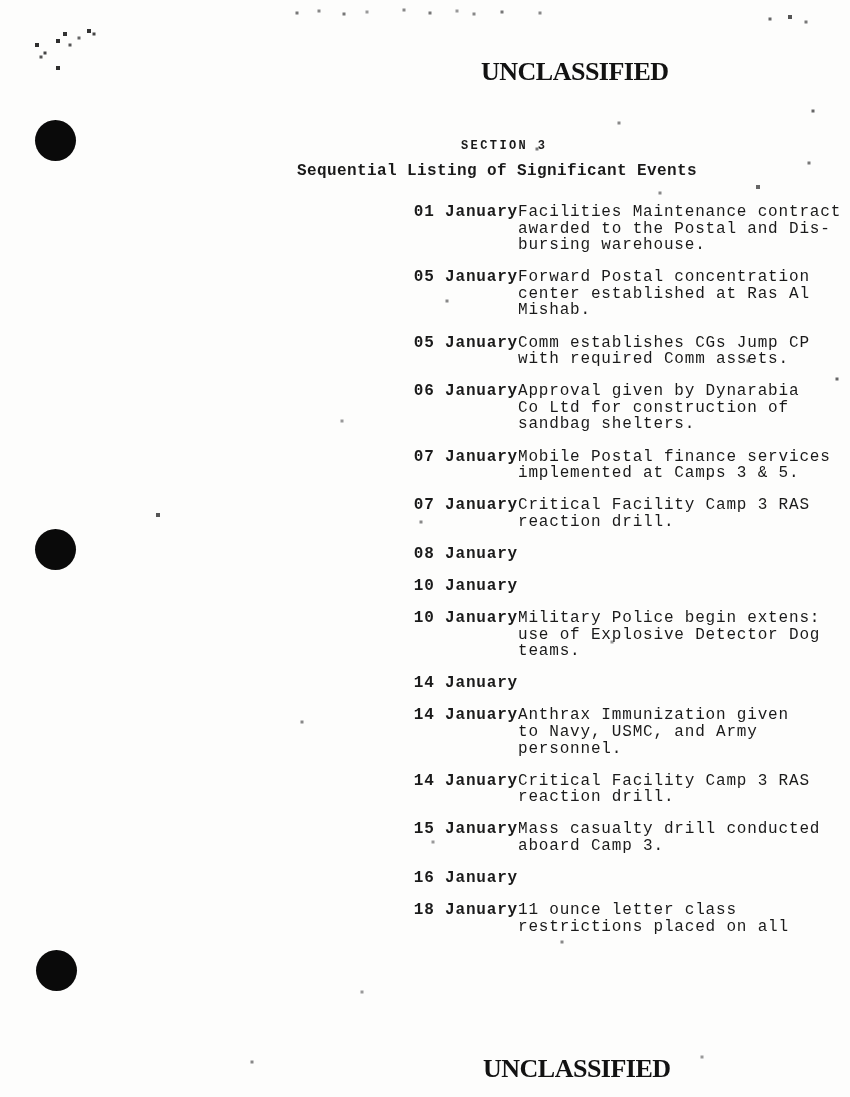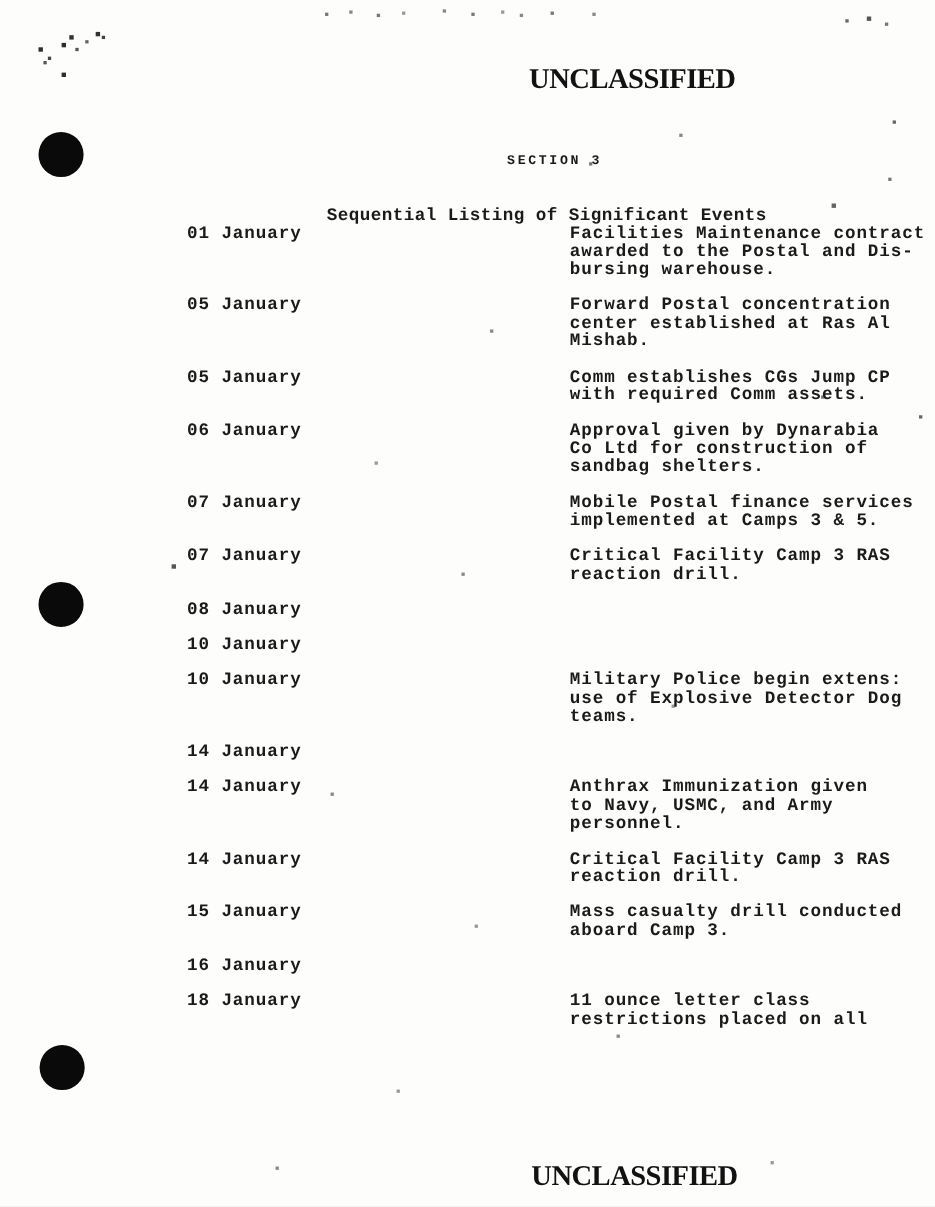--- a/index.html
+++ b/index.html
@@ -33,21 +33,21 @@
   .section-title {
     position: absolute;
     left: 461px; top: 139px;
     font-size: 12px;
     font-weight: bold;
     letter-spacing: 2.4px;
     white-space: nowrap;
   }
   .listing-title {
     position: absolute;
-    left: 297px; top: 187px;
+    left: 297px; top: 162px;
     font-size: 16px;
     font-weight: bold;
     letter-spacing: 0.4px;
     white-space: nowrap;
   }
 
   
   .events-list {
     position: absolute;
     left: 170px; top: 204px;
@@ -59,24 +59,25 @@
     margin-bottom: 15.5px;
   }
   .event-date {
     width: 348px;
     flex: 0 0 348px;
     font-size: 16px;
     font-weight: bold;
     letter-spacing: 0.82px;
     line-height: 16.6px;
     white-space: pre;
+    text-align: right;
   }
   .event-desc {
     font-size: 16px;
-    font-weight: bold;
+    font-weight: normal;
     letter-spacing: 0.82px;
     line-height: 16.6px;
     white-space: pre;
   }
 
   
   .hole-punch {
     position: absolute;
     width: 41px;
     height: 41px;

